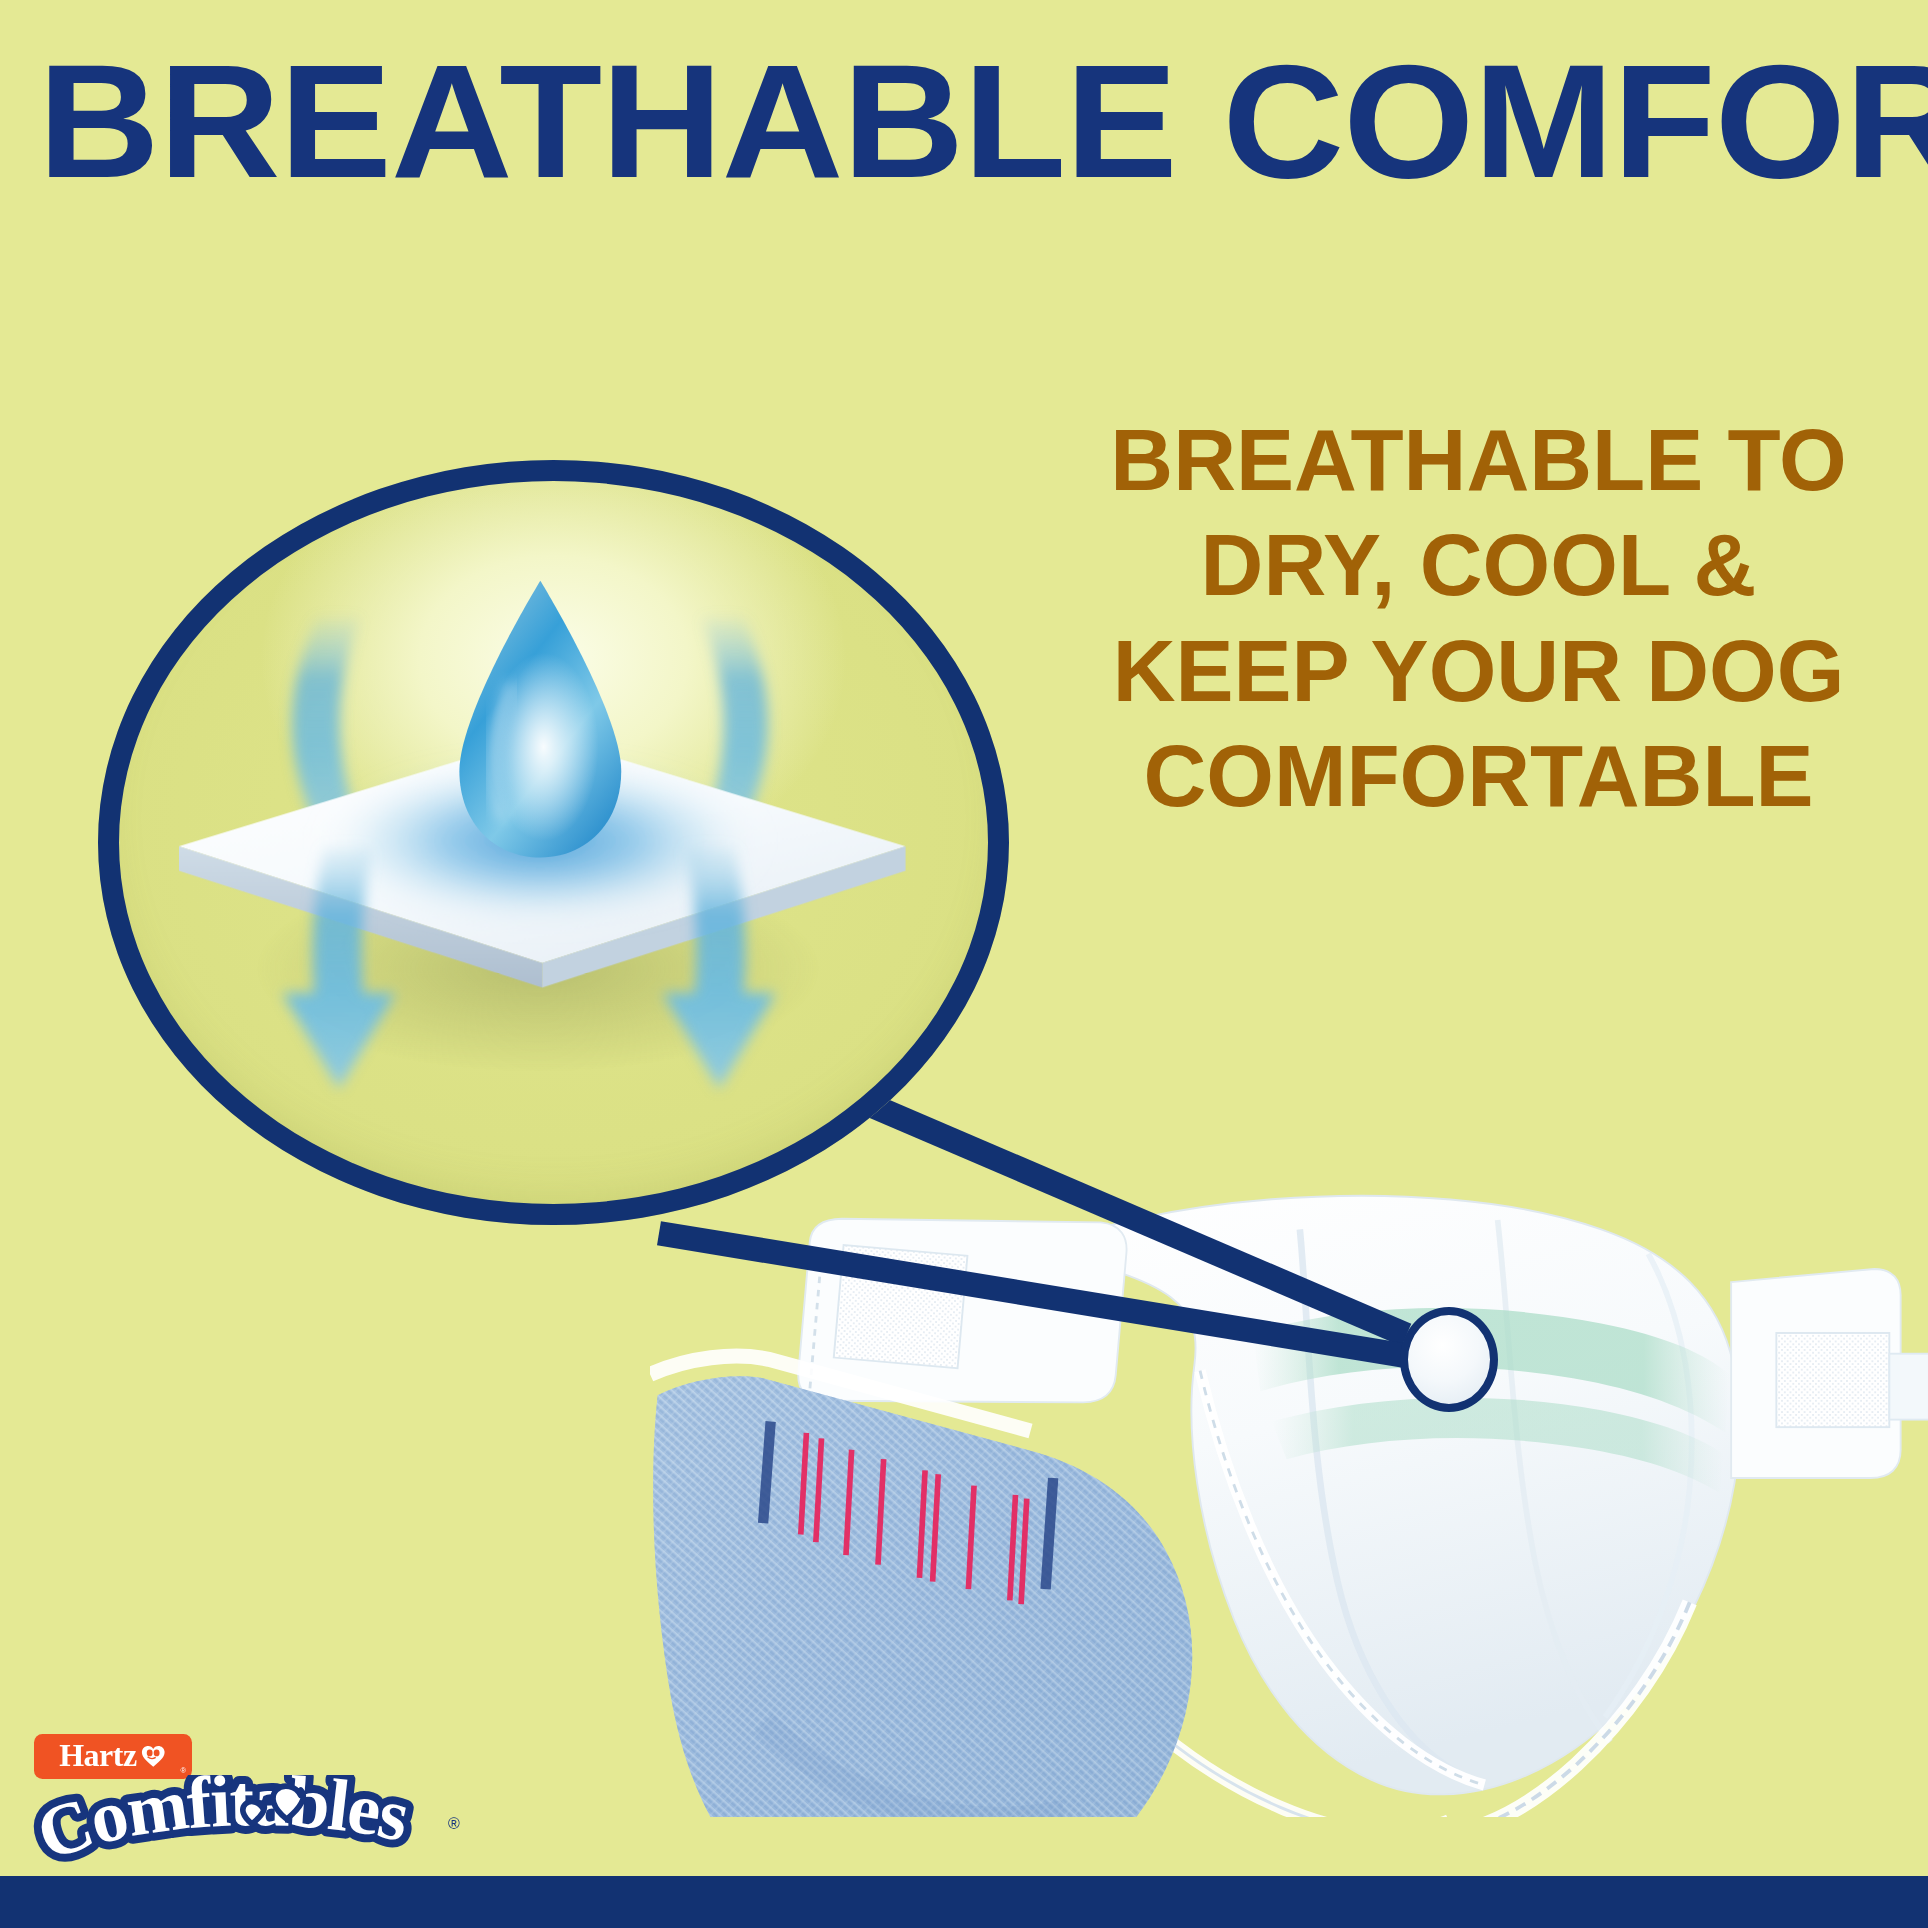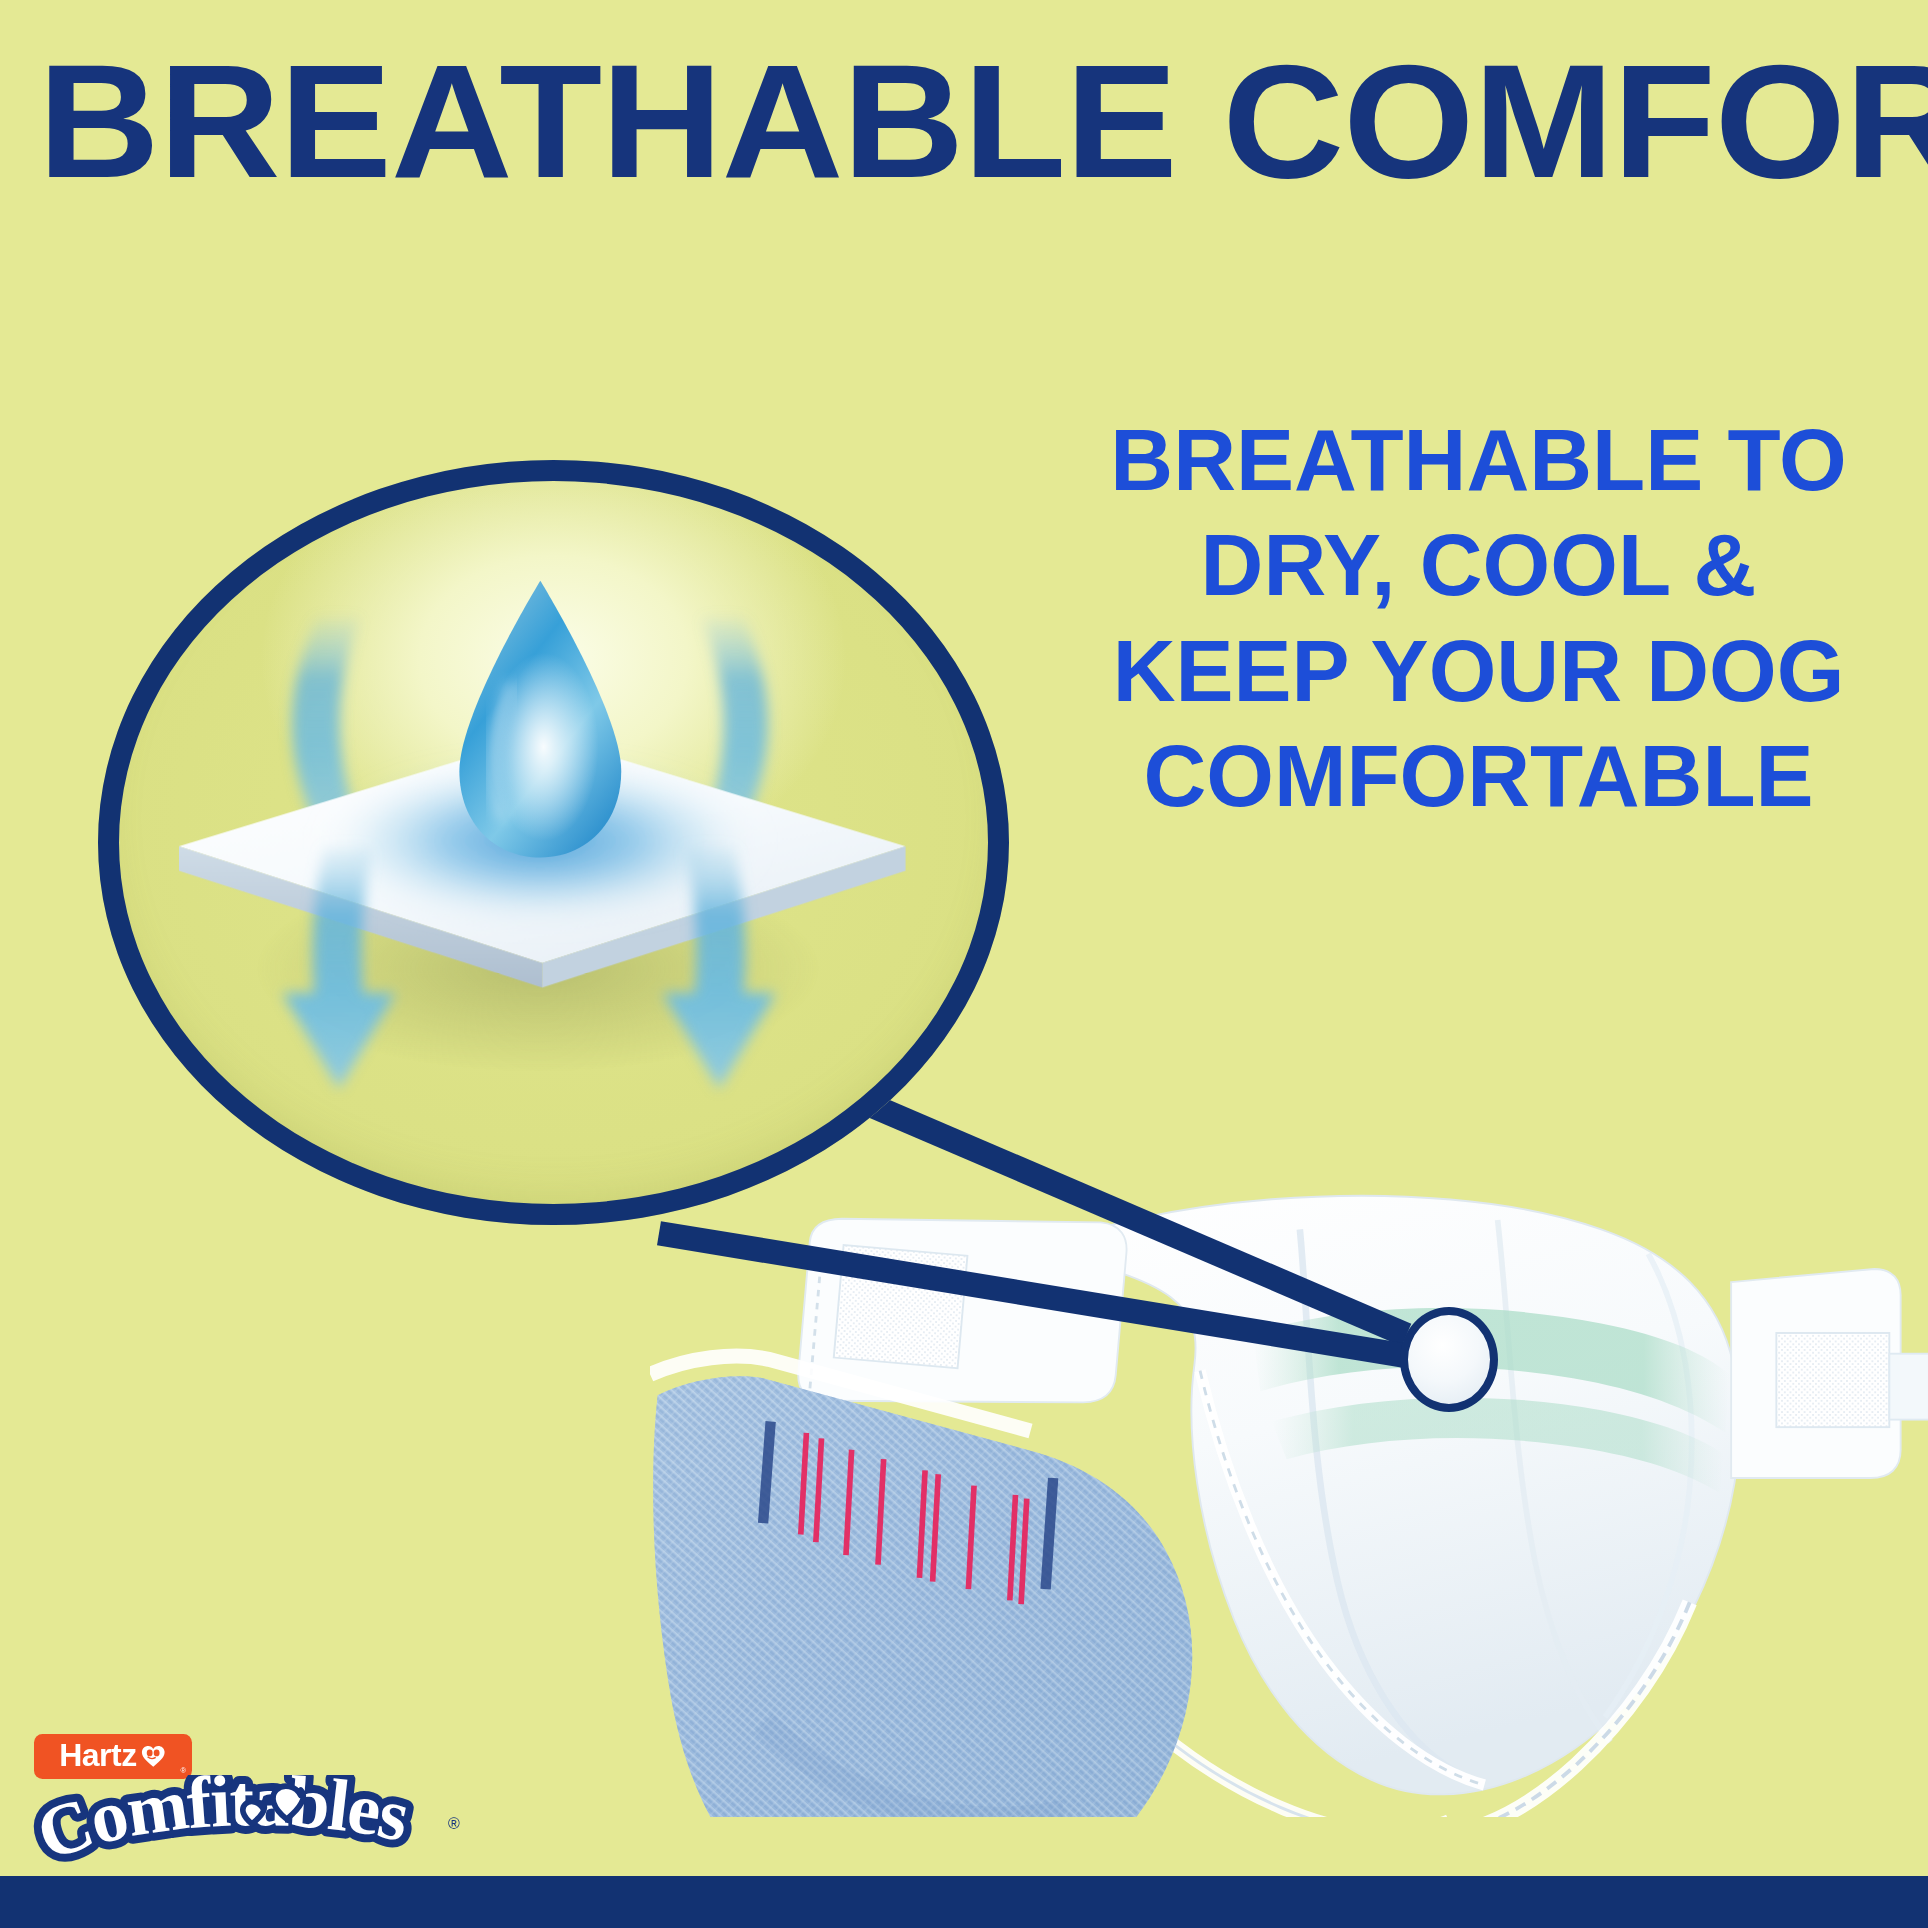--- a/index.html
+++ b/index.html
@@ -21,21 +21,21 @@
     font-family:"Liberation Sans",sans-serif;
     transform:scaleX(1.04);
     transform-origin:left top;
     white-space:nowrap;
   }
 
   
   .copy{
     position:absolute;left:1036px;top:407px;width:885px;
     text-align:center;
-    color:#1d4ed8;
+    color:#a16207;
     font-weight:700;
     font-size:87px;
     line-height:1.21;
     letter-spacing:0px;
   }
   .copy .ln{display:block;white-space:nowrap;}
 
   
   .mag{
     position:absolute;left:98px;top:460px;width:911px;height:765px;
@@ -74,21 +74,21 @@
   }
 
   
   .brand{position:absolute;left:26px;top:1734px;width:527px;height:153px;}
   .hartz-box{
     position:absolute;left:7.5px;top:0;width:158px;height:45px;
     background:#F05323;border-radius:8.5px;
     display:flex;align-items:center;justify-content:center;gap:4.7px;
   }
   .hartz-word{
-    color:#ffffff;font-family:Liberation Sans, sans-serif;font-weight:700;
+    color:#ffffff;font-family:Liberation Serif, serif;font-weight:700;
     font-size:32px;line-height:1;letter-spacing:-0.5px;
     position:relative;top:-1.9px;
   }
   .hartz-mark{position:relative;width:24.5px;height:22.6px;}
   .hartz-reg{
     position:absolute;right:5.6px;bottom:3.8px;color:#fff;font-size:7.5px;
     font-family:"Liberation Sans",sans-serif;
   }
   .comfi{
     position:absolute;left:0;top:41px;width:433px;height:109px;

